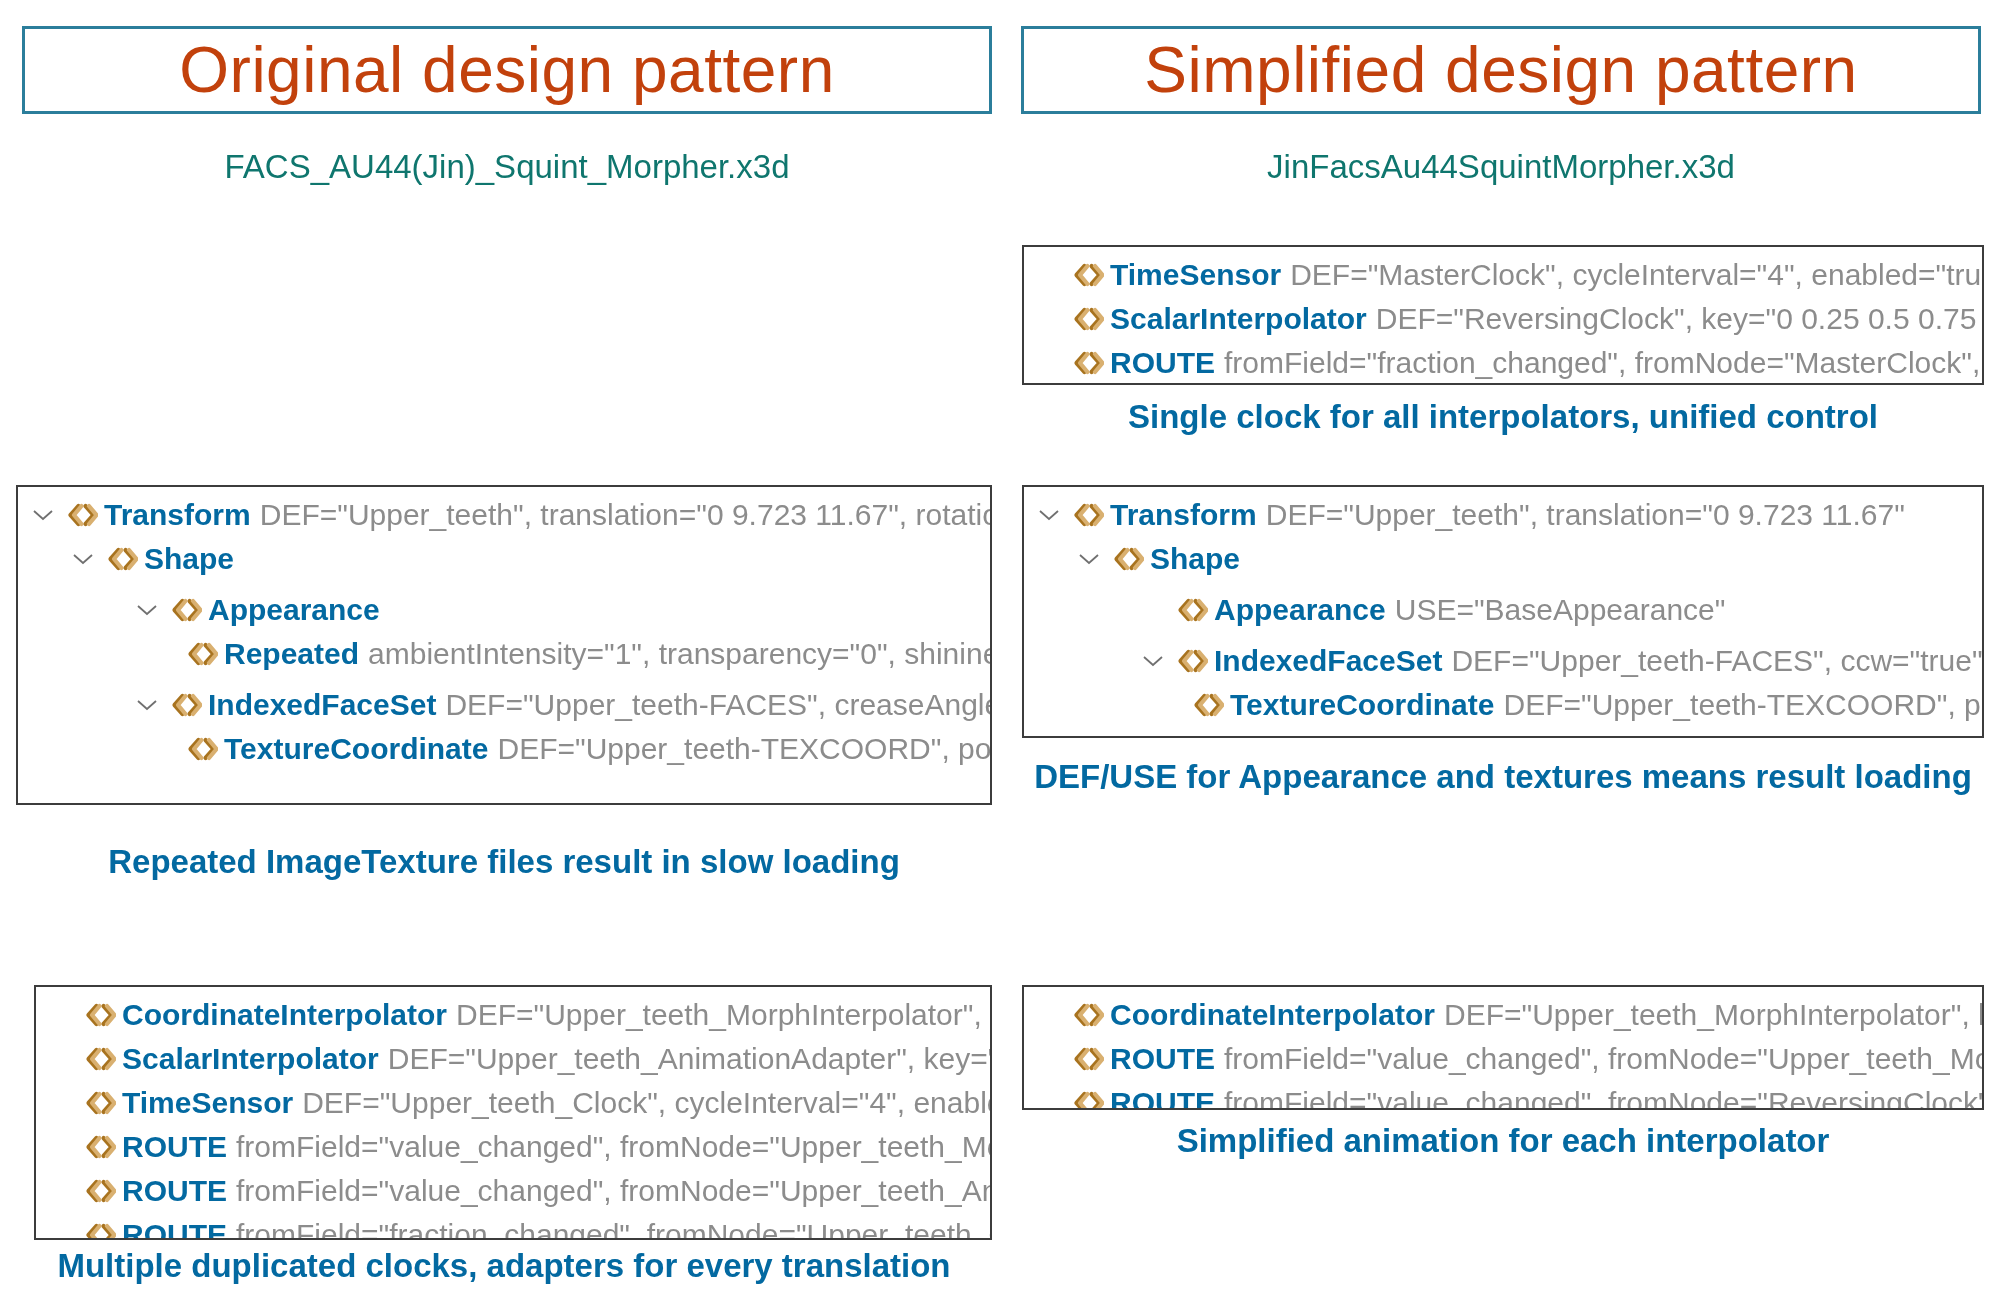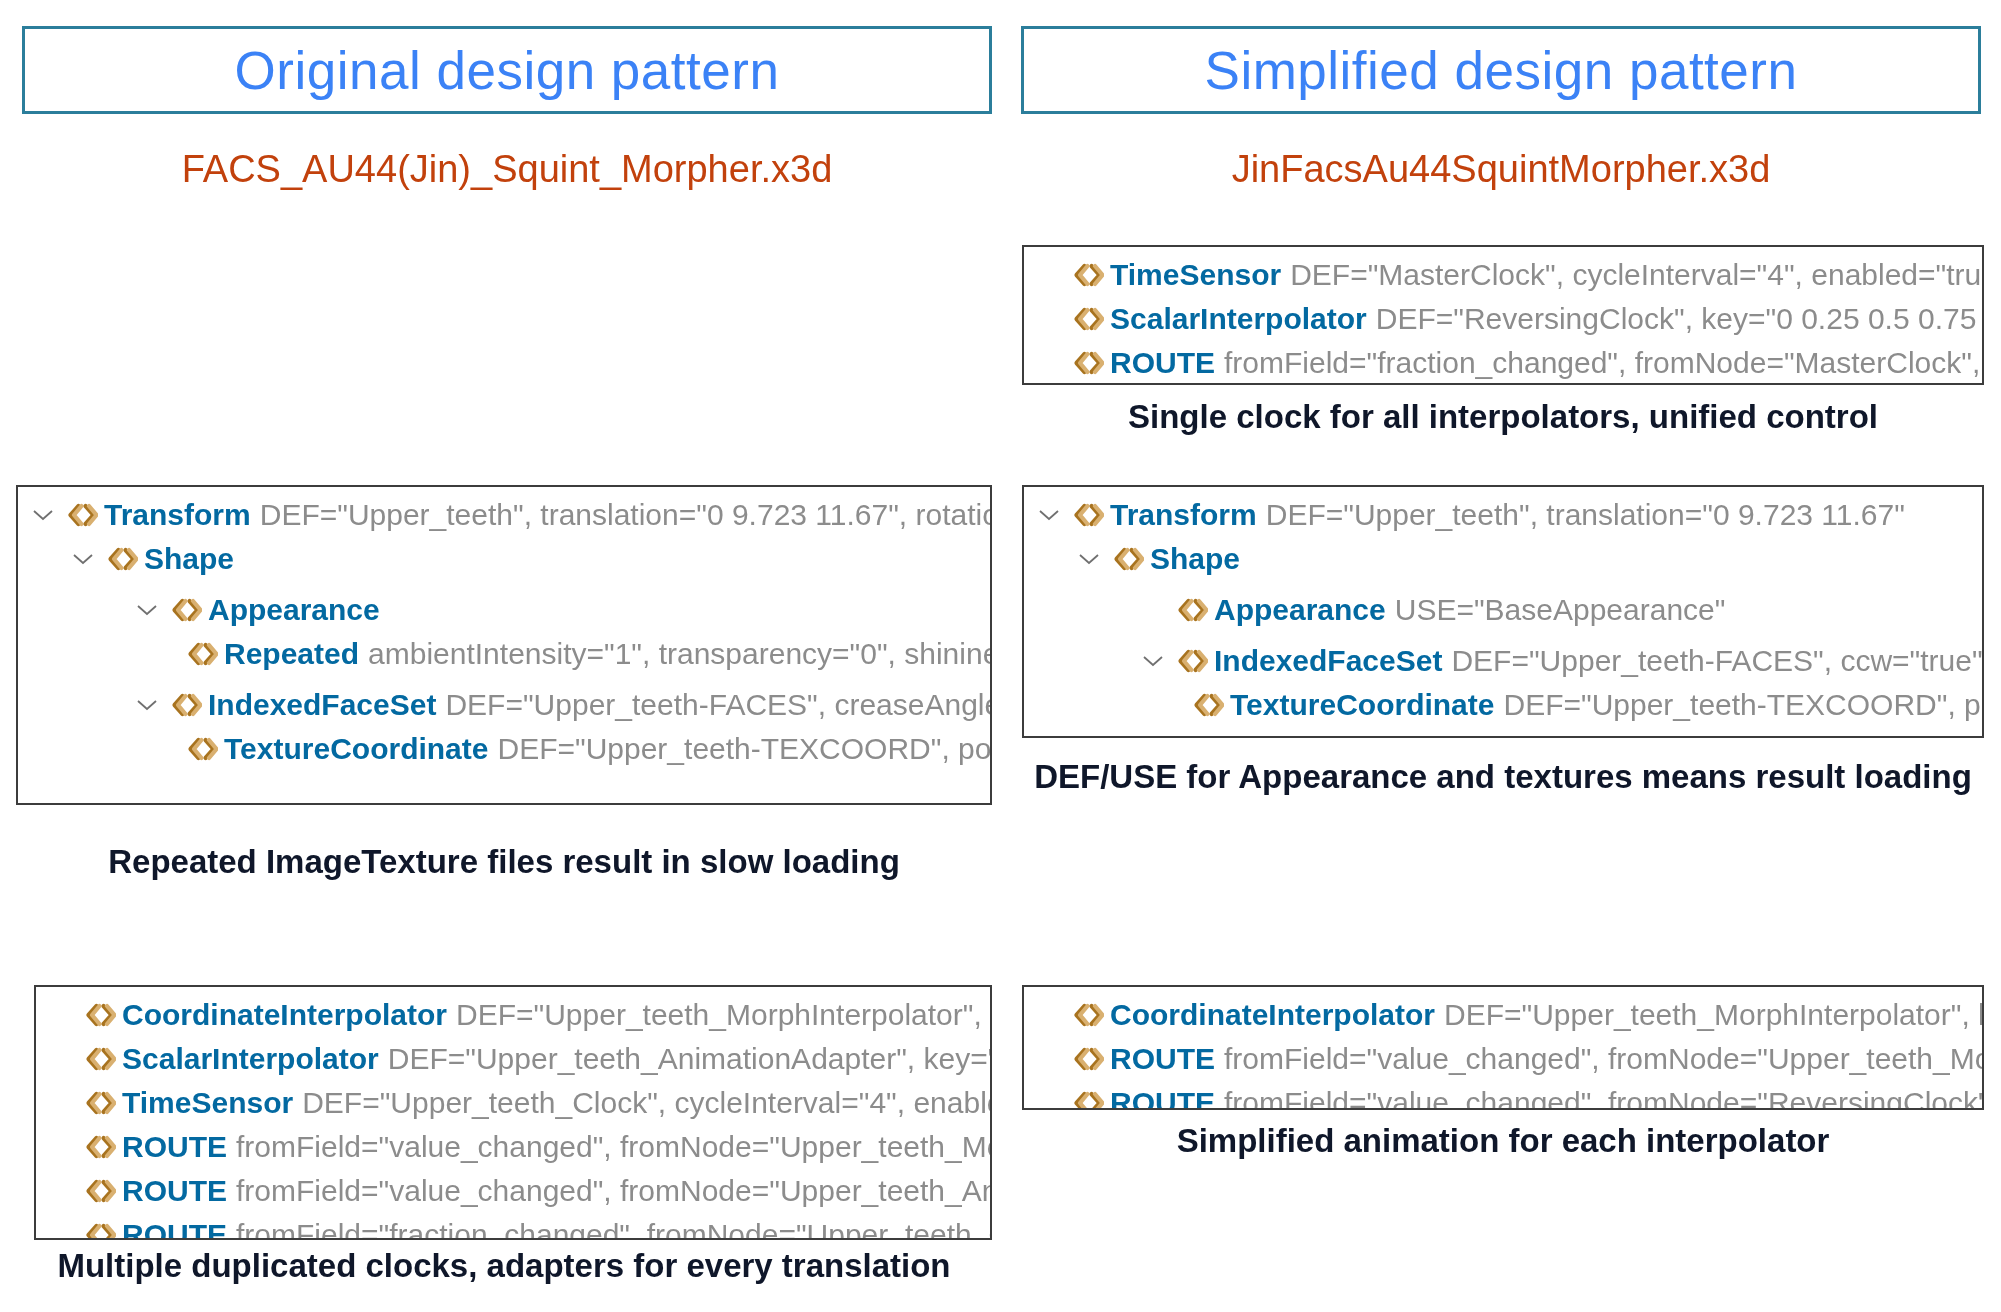--- a/index.html
+++ b/index.html
@@ -24,35 +24,35 @@
   .banner {
     position: absolute;
     box-sizing: border-box;
     border: 3px solid #2b7e9b;
     background: #ffffff;
     display: flex;
     align-items: center;
     justify-content: center;
   }
   .banner-text {
-    color: #3b82f6;
-    font-size: 53px;
+    color: #c2410c;
+    font-size: 64px;
     font-weight: 400;
     letter-spacing: 0.5px;
     line-height: 1;
     white-space: nowrap;
   }
   #banner-left  { left: 22px;  top: 26px; width: 970px; height: 88px; }
   #banner-right { left: 1021px; top: 26px; width: 960px; height: 88px; }
 
   
   .filename {
     position: absolute;
-    color: #c2410c;
-    font-size: 38px;
+    color: #0f766e;
+    font-size: 33px;
     white-space: nowrap;
     text-align: center;
   }
   #filename-left  { left: 22px;  top: 148px; width: 970px; }
   #filename-right { left: 1021px; top: 148px; width: 960px; }
 
   
   .codebox {
     position: absolute;
     box-sizing: border-box;
@@ -119,21 +119,21 @@
   
   #code-tr-top   { left: 1022px; top: 245px; width: 962px; height: 140px; }
   #code-left-mid { left: 16px;   top: 485px; width: 976px; height: 320px; }
   #code-right-mid{ left: 1022px; top: 485px; width: 962px; height: 253px; }
   #code-left-bot { left: 34px;   top: 985px; width: 958px; height: 255px; }
   #code-right-bot{ left: 1022px; top: 985px; width: 962px; height: 125px; }
 
   
   .caption {
     position: absolute;
-    color: #0f172a;
+    color: #0369a1;
     font-size: 33px;
     font-weight: 700;
     white-space: nowrap;
   }
   #cap-tr-top    { left: 1022px; top: 398px; width: 962px; text-align: center; }
   #cap-left-mid  { left: 16px;   top: 843px; width: 976px; text-align: center; }
   #cap-right-mid { left: 1022px; top: 758px; width: 962px; text-align: center; }
   #cap-left-bot  { left: 16px;   top: 1247px; width: 976px; text-align: center; }
   #cap-right-bot { left: 1022px; top: 1122px; width: 962px; text-align: center; }
 </style>

